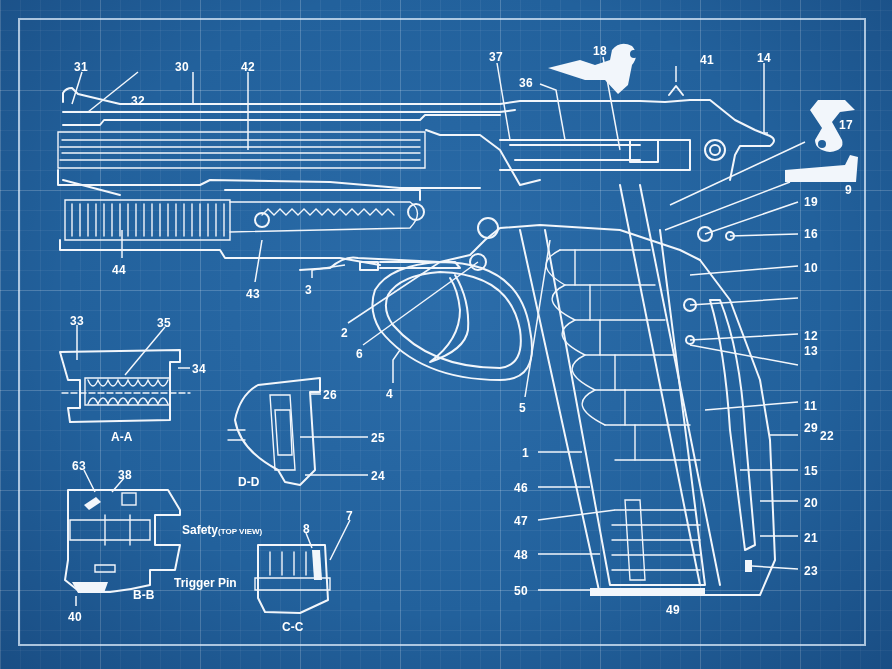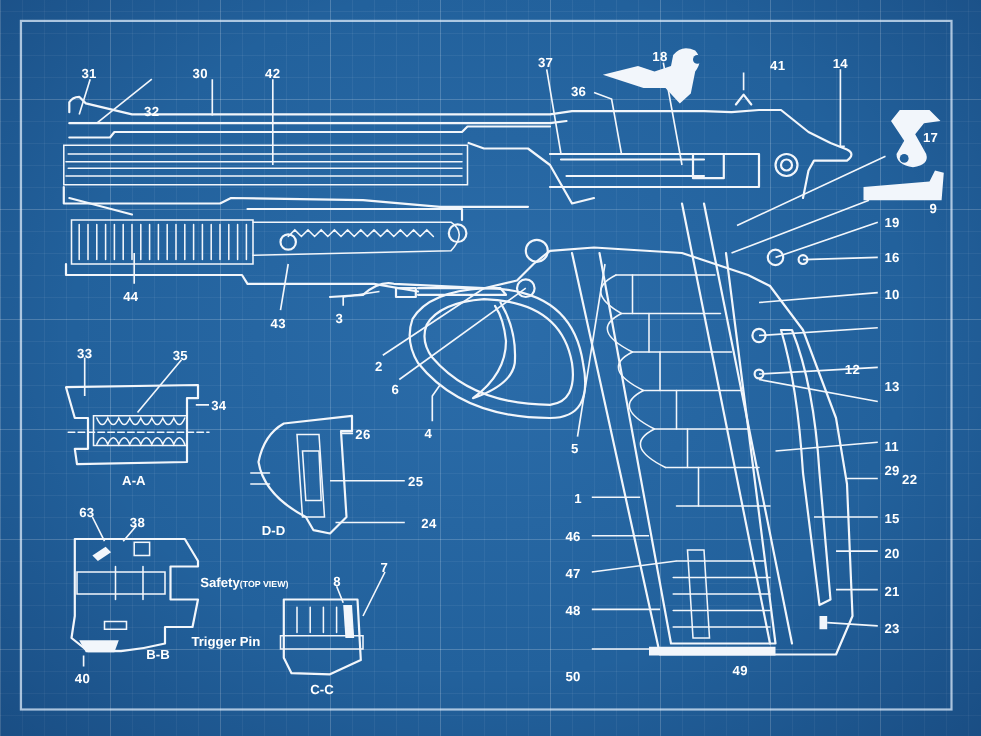--- a/index.html
+++ b/index.html
@@ -170,40 +170,40 @@
       <div class="lbl" style="left: 519px; top: 77px;">36</div>
       <div class="lbl" style="left: 593px; top: 45px;">18</div>
       <div class="lbl" style="left: 669px; top: 54px; margin-left: 31px;">41</div>
       <div class="lbl" style="left: 757px; top: 52px;">14</div>
       <div class="lbl" style="left: 839px; top: 119px;">17</div>
       <div class="lbl" style="left: 845px; top: 184px;">9</div>
       <div class="lbl" style="left: 804px; top: 196px;">19</div>
       <div class="lbl" style="left: 804px; top: 228px;">16</div>
       <div class="lbl" style="left: 804px; top: 262px;">10</div>
       <div class="lbl" style="left: 804px; top: 297px; margin-top: 48px;">13</div>
-      <div class="lbl" style="left: 768px; top: 330px;">12</div>
+      <div class="lbl" style="left: 804px; top: 330px;">12</div>
       <div class="lbl" style="left: 804px; top: 361px; margin-top: 39px;">11</div>
       <div class="lbl" style="left: 804px; top: 398px; margin-top: 24px;">29</div>
       <div class="lbl" style="left: 804px; top: 430px; margin-left: 16px;">22</div>
       <div class="lbl" style="left: 804px; top: 465px;">15</div>
       <div class="lbl" style="left: 804px; top: 497px;">20</div>
       <div class="lbl" style="left: 804px; top: 532px;">21</div>
       <div class="lbl" style="left: 804px; top: 565px;">23</div>
       <div class="lbl" style="left: 522px; top: 447px;">1</div>
       <div class="lbl" style="left: 514px; top: 482px;">46</div>
       <div class="lbl" style="left: 514px; top: 515px;">47</div>
       <div class="lbl" style="left: 514px; top: 549px;">48</div>
-      <div class="lbl" style="left: 514px; top: 585px; margin-top: 24px;">50</div>
+      <div class="lbl" style="left: 514px; top: 585px;">50</div>
       <div class="lbl" style="left: 666px; top: 604px;">49</div>
       <div class="lbl" style="left: 70px; top: 315px;">33</div>
       <div class="lbl" style="left: 157px; top: 317px;">35</div>
       <div class="lbl" style="left: 192px; top: 363px;">34</div>
       <div class="lbl" style="left: 323px; top: 389px;">26</div>
       <div class="lbl" style="left: 371px; top: 432px;">25</div>
-      <div class="lbl" style="left: 383px; top: 470px;">24</div>
+      <div class="lbl" style="left: 371px; top: 470px;">24</div>
       <div class="lbl" style="left: 72px; top: 460px;">63</div>
       <div class="lbl" style="left: 118px; top: 469px;">38</div>
       <div class="lbl" style="left: 303px; top: 523px;">8</div>
       <div class="lbl" style="left: 346px; top: 510px;">7</div>
       <div class="lbl" style="left: 68px; top: 611px;">40</div>
     </div>
 
   <div class="cap" style="left:111px;top:430px">A-A</div>
   <div class="cap" style="left:133px;top:588px">B-B</div>
   <div class="cap" style="left:282px;top:620px">C-C</div>

